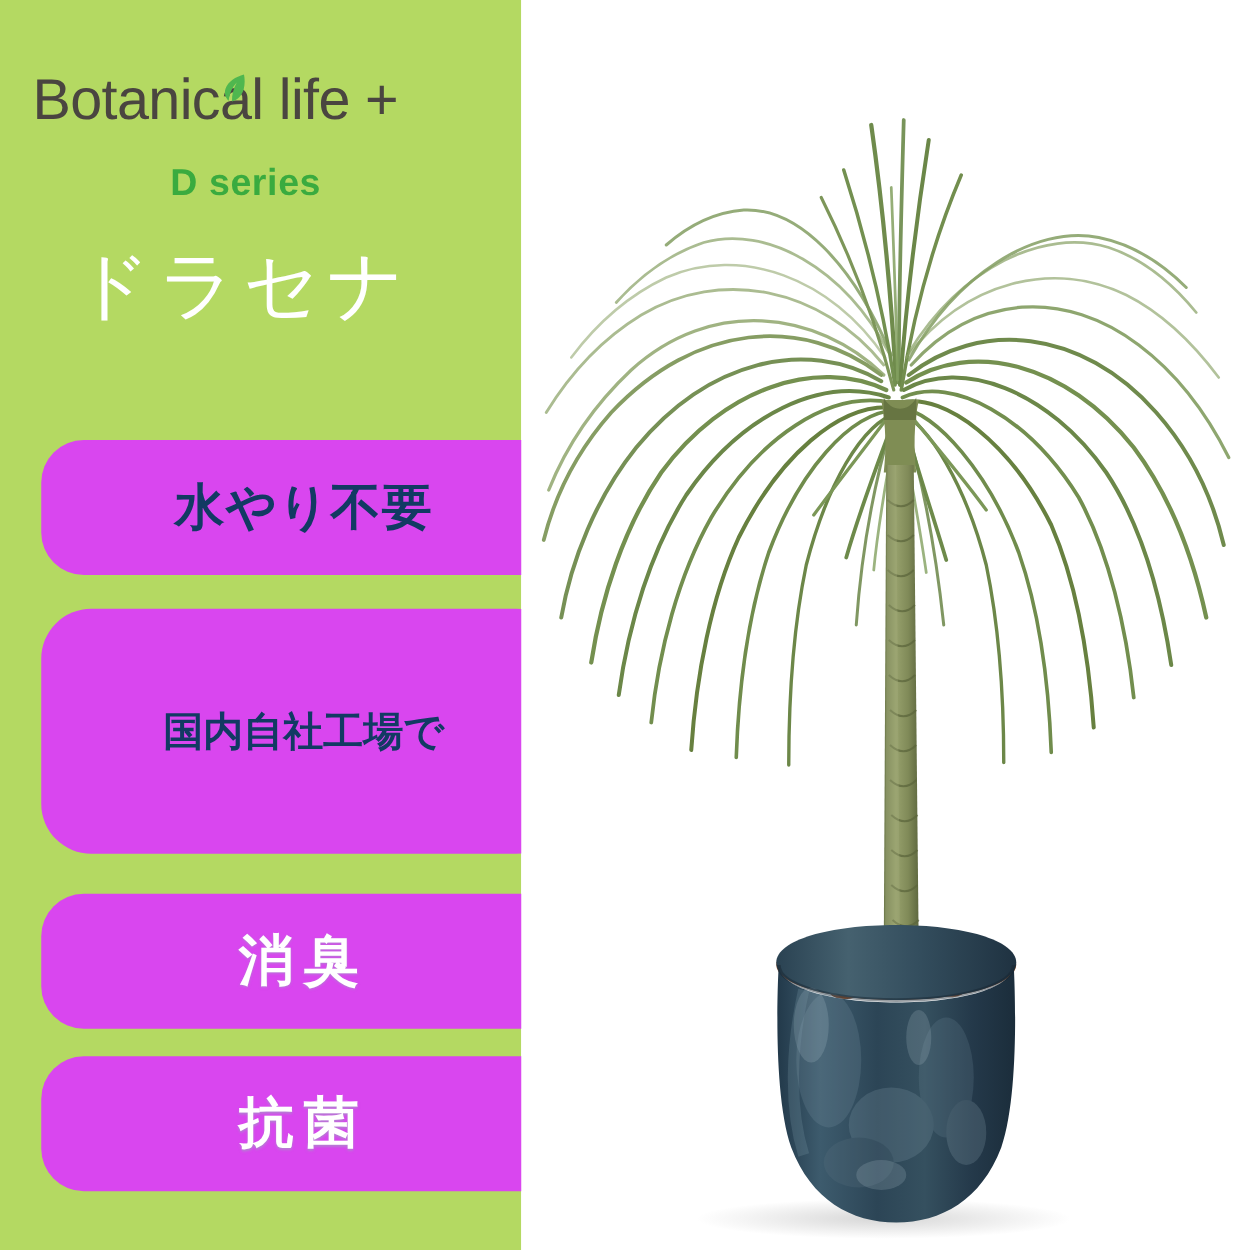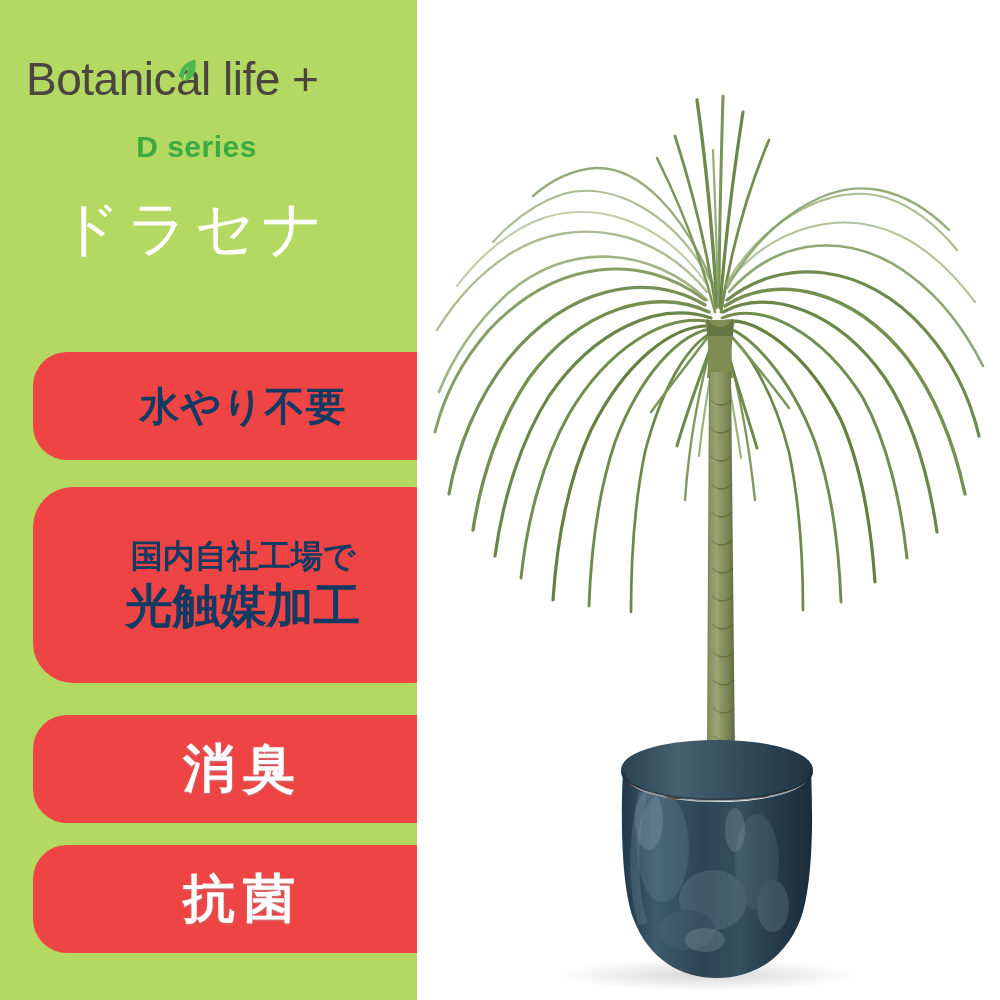--- a/index.html
+++ b/index.html
@@ -83,21 +83,21 @@
     color: #ffffff;
     letter-spacing: 6px;
   }
 
   
   .badge {
     position: absolute;
     left: 33px;
     width: 420px;
     box-sizing: border-box;
-    background: #ef4444;
+    background: #d946ef;
     border-radius: 34px;
     display: flex;
     flex-direction: column;
     align-items: center;
     justify-content: center;
     text-align: center;
   }
   .badge-1 { top: 352px;  height: 108px; }
   .badge-2 { top: 487px;  height: 196px; border-radius: 40px; text-align: center; }
   .badge-3 { top: 715px;  height: 108px; }
@@ -108,21 +108,21 @@
     font-weight: 700;
   }
   .badge-text-white {
     color: #ffffff;
     font-weight: 700;
     text-shadow: 0 1px 2px rgba(150,175,185,0.55);
   }
   .t-lg   { font-size: 40px; line-height: 1.15; letter-spacing: 1px; }
   .t-md   { font-size: 32px; line-height: 1.2;  letter-spacing: 0px; }
   .t-xl   { font-size: 47px; line-height: 1.15; letter-spacing: 0px; margin-top: 4px; }
-  .t-big  { font-size: 52px; line-height: 1.1;  letter-spacing: 8px; }
+  .t-big  { font-size: 44px; line-height: 1.1;  letter-spacing: 8px; }
 
   
   .photo {
     position: absolute;
     left: 417px;
     top: 0;
     width: 583px;
     height: 1000px;
     background: #ffffff;
     overflow: hidden;
@@ -147,21 +147,20 @@
     </div>
 
     <div class="product-name">ドラセナ</div>
 
     <div class="badge badge-1">
       <div class="badge-text-dark t-lg">水やり不要</div>
     </div>
 
     <div class="badge badge-2">
       <div class="badge-text-dark t-md">国内自社工場で</div>
-      <div class="badge-text-dark t-xl">光触媒加工</div>
     </div>
 
     <div class="badge badge-3">
       <div class="badge-text-white t-big">消臭</div>
     </div>
 
     <div class="badge badge-4">
       <div class="badge-text-white t-big">抗菌</div>
     </div>
 

